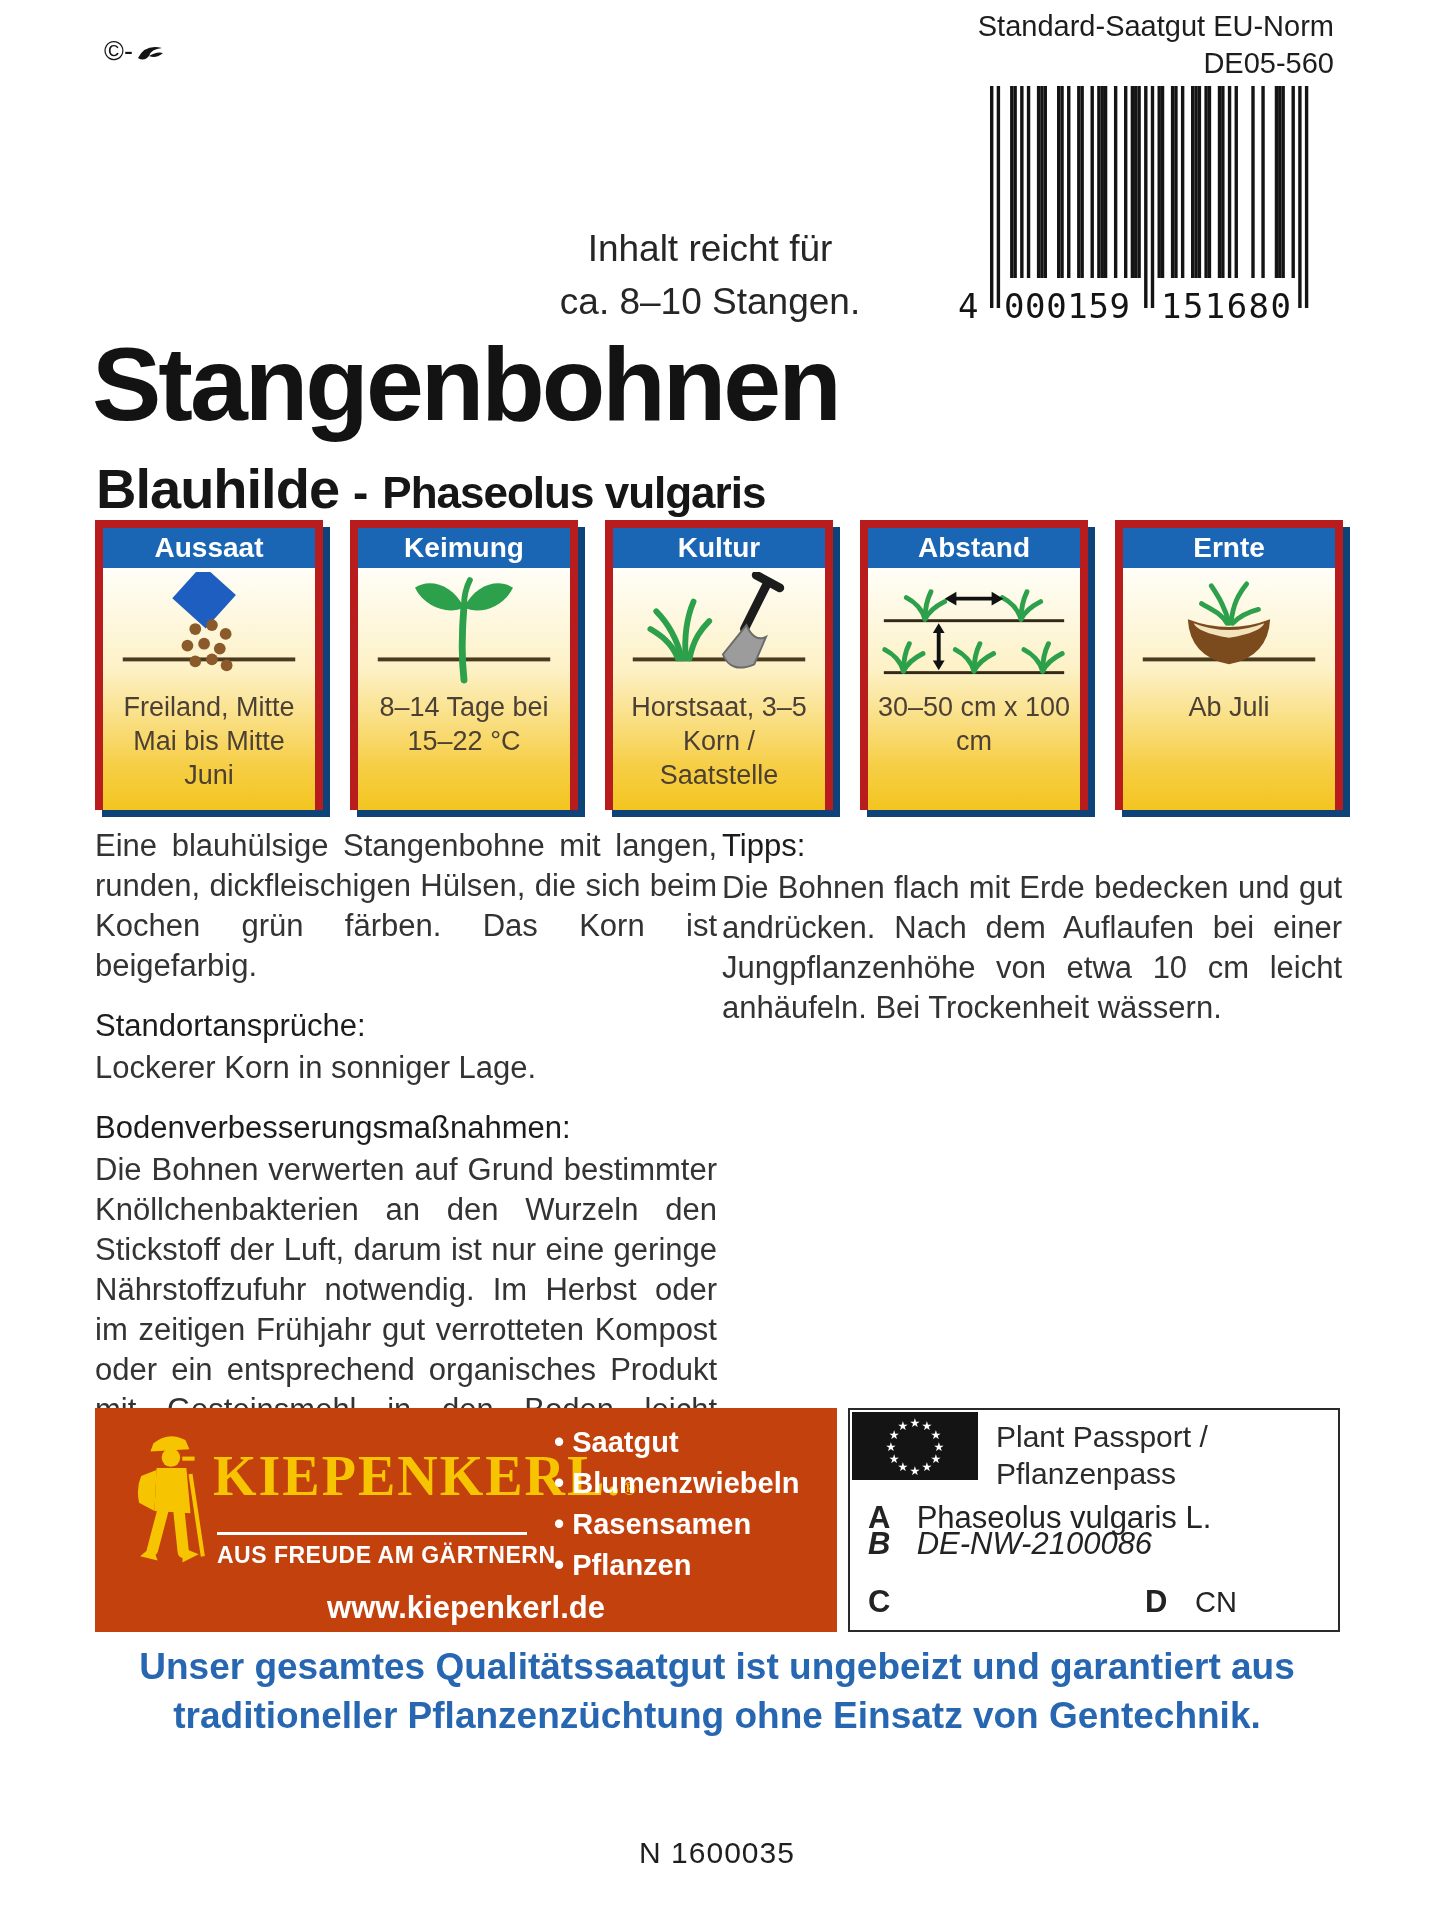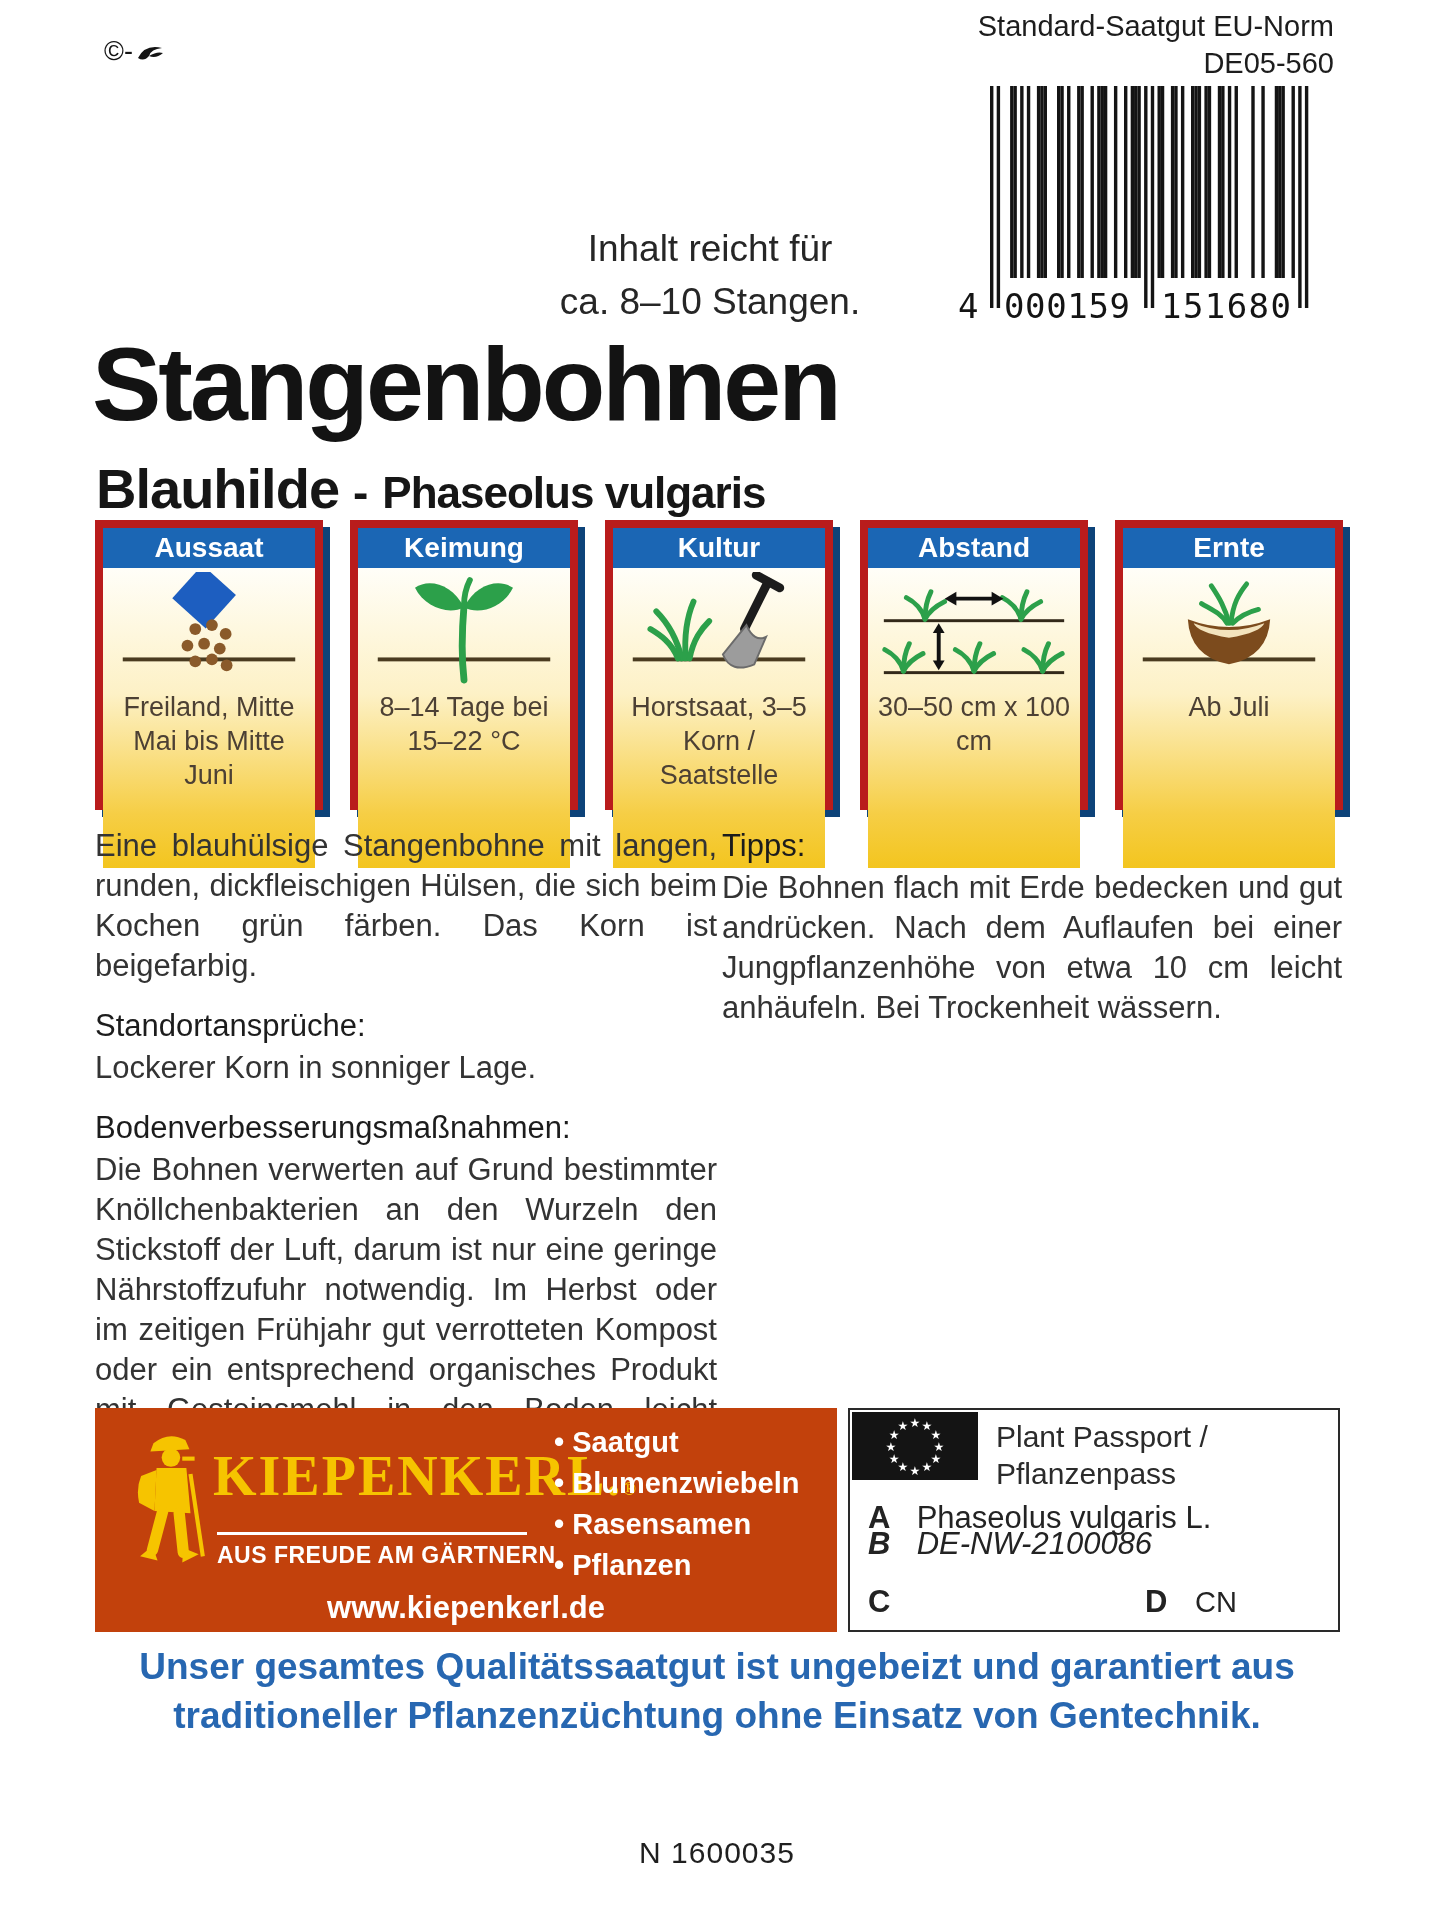--- a/index.html
+++ b/index.html
@@ -26,21 +26,21 @@
   .subtitle .variety{font-size:56px;font-weight:bold;letter-spacing:-1px;}
   .subtitle .sep{font-size:46px;font-weight:bold;}
   .subtitle .species{font-size:44px;font-weight:bold;letter-spacing:-1px;}
 
   
   .info-row{position:absolute;left:95px;top:520px;display:flex;gap:27px;}
   .info-box{width:228px;height:290px;box-sizing:border-box;border:8px solid #b91c1c;
             box-shadow:7px 7px 0 #0d4379;background:#fffef6;}
   .info-box .hd{height:40px;background:#1b66b4;color:#fff;font-weight:bold;font-size:28px;
                 display:flex;align-items:center;justify-content:center;}
-  .info-box .bd{height:300px;background:linear-gradient(#fffef8 0%,#fdf1c6 42%,#f6ce45 82%,#f3c51f 100%);
+  .info-box .bd{height:242px;background:linear-gradient(#fffef8 0%,#fdf1c6 42%,#f6ce45 82%,#f3c51f 100%);
                 display:flex;flex-direction:column;align-items:center;}
   .info-box .icon{display:block;width:196px;height:116px;margin-top:4px;}
   .info-box .caption{text-align:center;font-size:27px;line-height:34px;color:#4c4034;
                      padding:0 8px;margin-top:2px;}
 
   
   .col{position:absolute;top:826px;font-size:31px;line-height:40px;text-align:justify;color:#333;}
   .col-left{left:95px;width:622px;}
   .col-right{left:722px;width:620px;}
   .sec-h{font-weight:normal;color:#1c1c1c;text-align:left;margin:20px 0 2px 0;}

